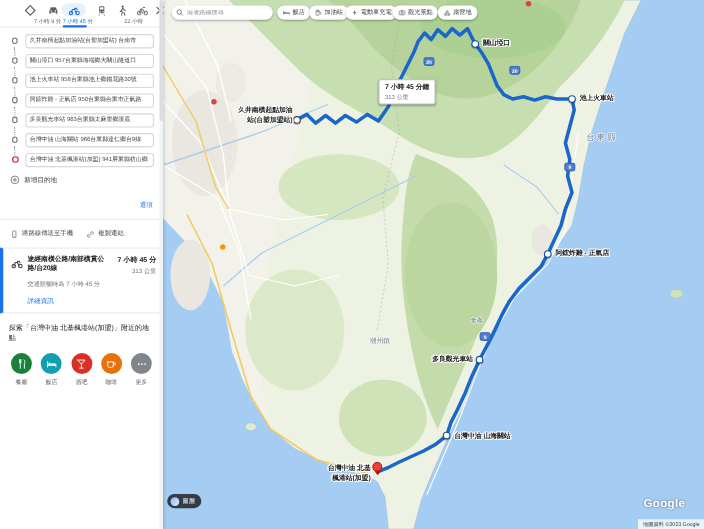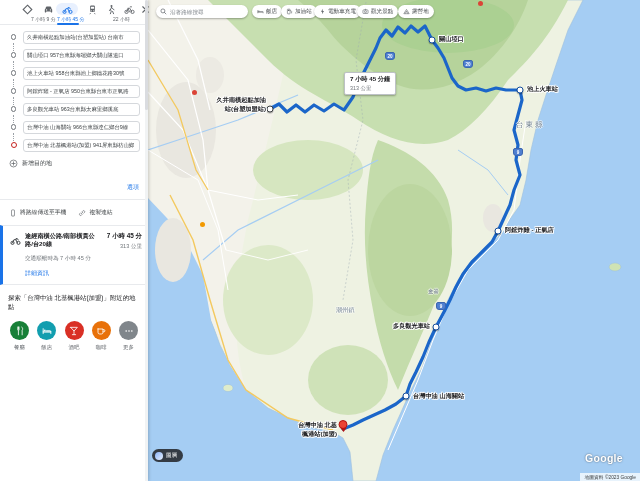--- a/index.html
+++ b/index.html
@@ -421,21 +421,21 @@
     <div class="mlabel rt" style="left:60px; top:96px; width:58px">久井南橫起點加油</div>
     <div class="mlabel rt" style="left:60px; top:105px; width:58px">站(台塑加盟站)</div>
     <div class="mlabel" style="left:291px; top:35px">關山埡口</div>
     <div class="mlabel" style="left:379px; top:85px">池上火車站</div>
     <div class="mlabel" style="left:357px; top:226px">阿鋐炸雞 - 正氣店</div>
     <div class="mlabel rt" style="left:228px; top:322px; width:54px">多良觀光車站</div>
     <div class="mlabel" style="left:265px; top:392px">台灣中油 山海關站</div>
     <div class="mlabel rt" style="left:136px; top:421px; width:53px">台灣中油 北基</div>
     <div class="mlabel rt" style="left:136px; top:430px; width:53px">楓港站(加盟)</div>
 
-    <div class="alabel" style="left:368px; top:120px; font-size:7.5px; letter-spacing:2px">台東縣</div>
+    <div class="alabel" style="left:385px; top:120px; font-size:7.5px; letter-spacing:2px">台東縣</div>
     <div class="alabel" style="left:188px; top:306px; font-size:6.2px">潮州鎮</div>
     <div class="alabel" style="left:280px; top:288px; font-size:5.4px; color:#5b6b77">金崙</div>
 
     <div class="shield" style="left:237px; top:52px">20</div>
     <div class="shield" style="left:315px; top:60px">20</div>
     <div class="shield" style="left:365px; top:148px">9</div>
     <div class="shield" style="left:288px; top:302px">9</div>
 
     <div class="poi-dot" style="left:44px; top:90px; background:#db4437"></div>
     <div class="poi-dot" style="left:52px; top:222px; background:#f29900"></div>

